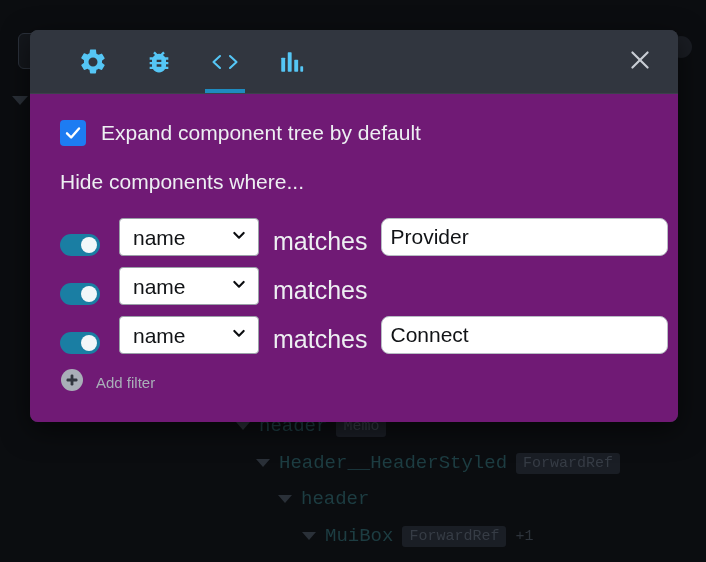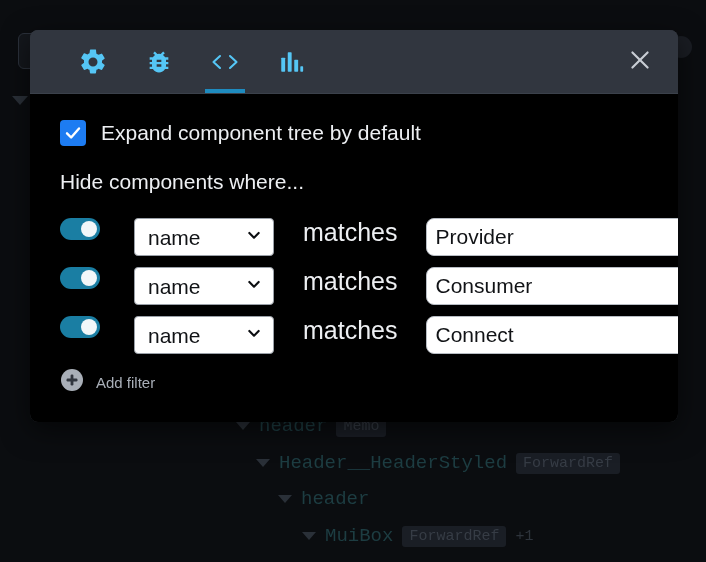--- a/index.html
+++ b/index.html
@@ -158,21 +158,21 @@
     height: 48px;
     display: flex;
     align-items: center;
     justify-content: center;
     cursor: pointer;
   }
 
   .modal-body {
     flex: 1 1 auto;
     padding: 26px 30px 0 30px;
-    background: #000000;
+    background: #701a75;
   }
 
   
   .check-row {
     display: flex;
     align-items: center;
     gap: 15px;
     margin-bottom: 24px;
     cursor: pointer;
   }
@@ -195,22 +195,22 @@
 
   .section-title {
     font-size: 21px;
     color: #edeff2;
     margin-bottom: 24px;
   }
 
   
   .filter-row {
     display: flex;
-    align-items: flex-start;
-    gap: 15px;
+    align-items: flex-end;
+    gap: 0;
     margin-bottom: 11px;
     height: 38px;
   }
 
   .toggle {
     width: 40px;
     height: 22px;
     border-radius: 11px;
     background: #1a7ea3;
     position: relative;
@@ -409,21 +409,20 @@
           </span>
         <span class="select">
           <span class="select-value">name</span>
           <span>
             <svg width="16" height="16" viewBox="0 0 24 24" fill="none" stroke="#0d0f12" stroke-width="3.2" stroke-linecap="round" stroke-linejoin="round">
               <polyline points="5,9 12,16 19,9"></polyline>
             </svg>
           </span>
         </span>
         <span class="matches-label">matches</span>
-        <input class="text-input" value="Consumer" style="">
       </div>
 
       <div class="filter-row">
         <span class="toggle">
             <span class="knob"></span>
           </span>
         <span class="select">
           <span class="select-value">name</span>
           <span>
             <svg width="16" height="16" viewBox="0 0 24 24" fill="none" stroke="#0d0f12" stroke-width="3.2" stroke-linecap="round" stroke-linejoin="round">

